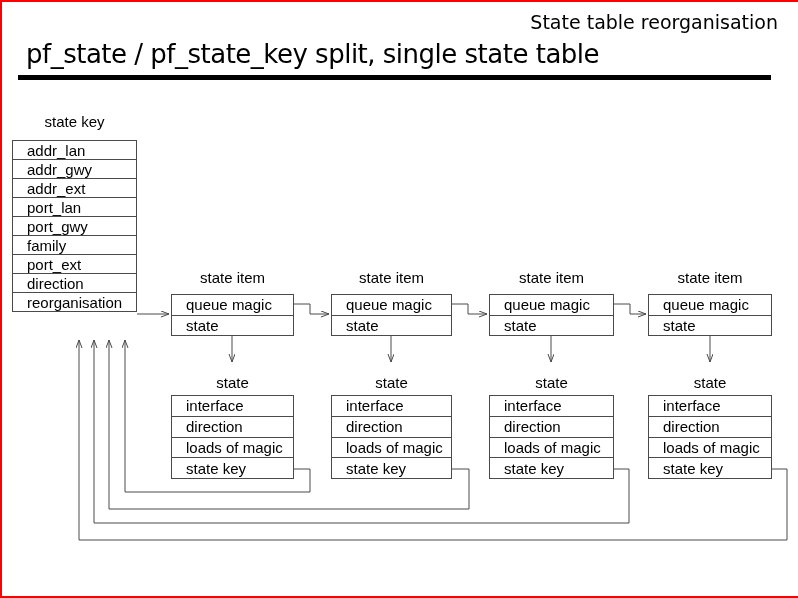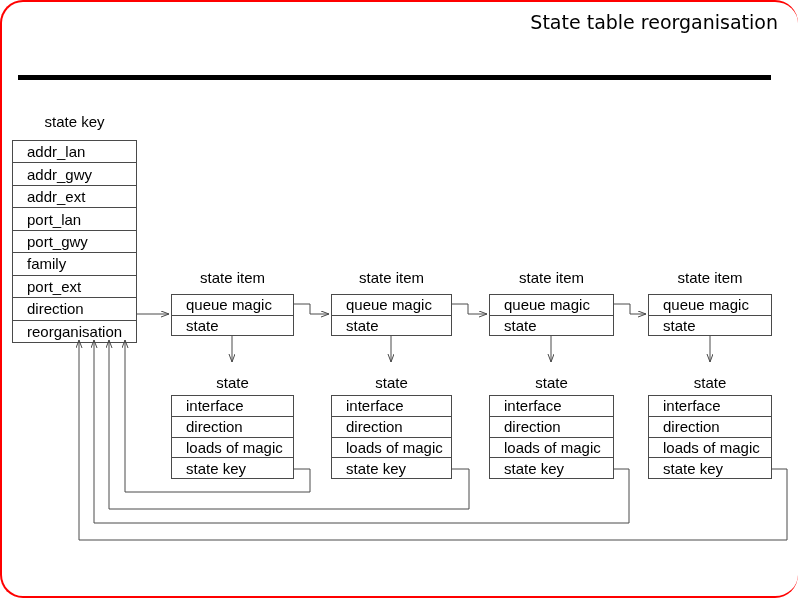--- a/index.html
+++ b/index.html
@@ -8,21 +8,20 @@
     width: 798px;
     height: 598px;
     background: #ffffff;
     border-left: 2px solid #ff0000;
     border-top: 2px solid #ff0000;
     border-bottom: 2px solid #ff0000;
     box-sizing: border-box;
     overflow: hidden;
     font-family: "Liberation Sans", sans-serif;
     color: #000000;
-    border-radius: 23px;
   }
   .header-text {
     position: absolute;
     top: 9px;
     right: 20px;
     font-family: "DejaVu Sans", sans-serif;
     font-size: 19px;
     white-space: nowrap;
   }
   .main-title {
@@ -80,24 +79,25 @@
     stroke: #4a4a4a;
     stroke-width: 1;
   }
 </style>
 </head>
 <body>
 
 <div class="slide">
 
   <div class="header-text">State table reorganisation</div>
+  <div class="main-title">pf_state / pf_state_key split, single state table</div>
   <div class="title-underline"></div>
 
   <div class="box-label" style="left:10px; top:111px; width:125px;">state key</div>
-  <div class="vtable" style="left:10px; top:138px; width:125px; height:203px;">
+  <div class="vtable" style="left:10px; top:138px; width:125px; height:172px;">
     <div class="cell">addr_lan</div>
     <div class="cell">addr_gwy</div>
     <div class="cell">addr_ext</div>
     <div class="cell">port_lan</div>
     <div class="cell">port_gwy</div>
     <div class="cell">family</div>
     <div class="cell">port_ext</div>
     <div class="cell">direction</div>
     <div class="cell">reorganisation</div>
   </div>

